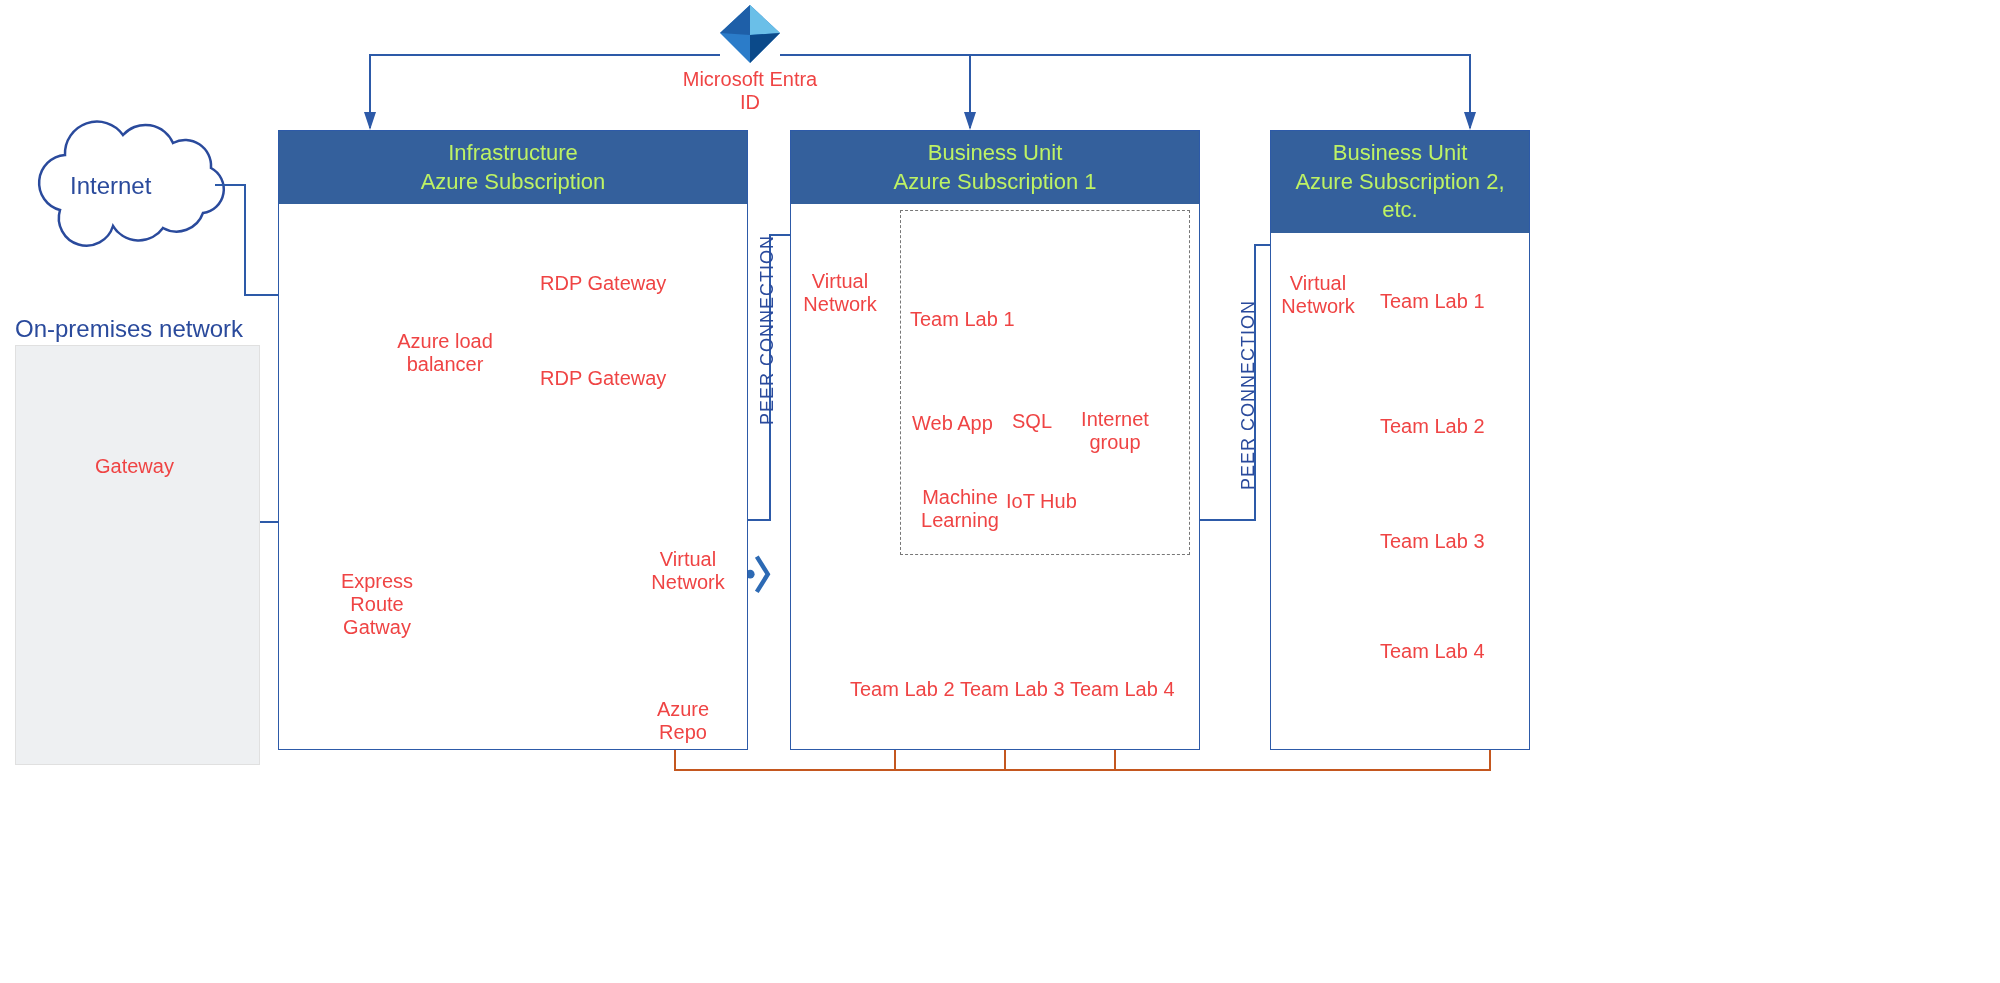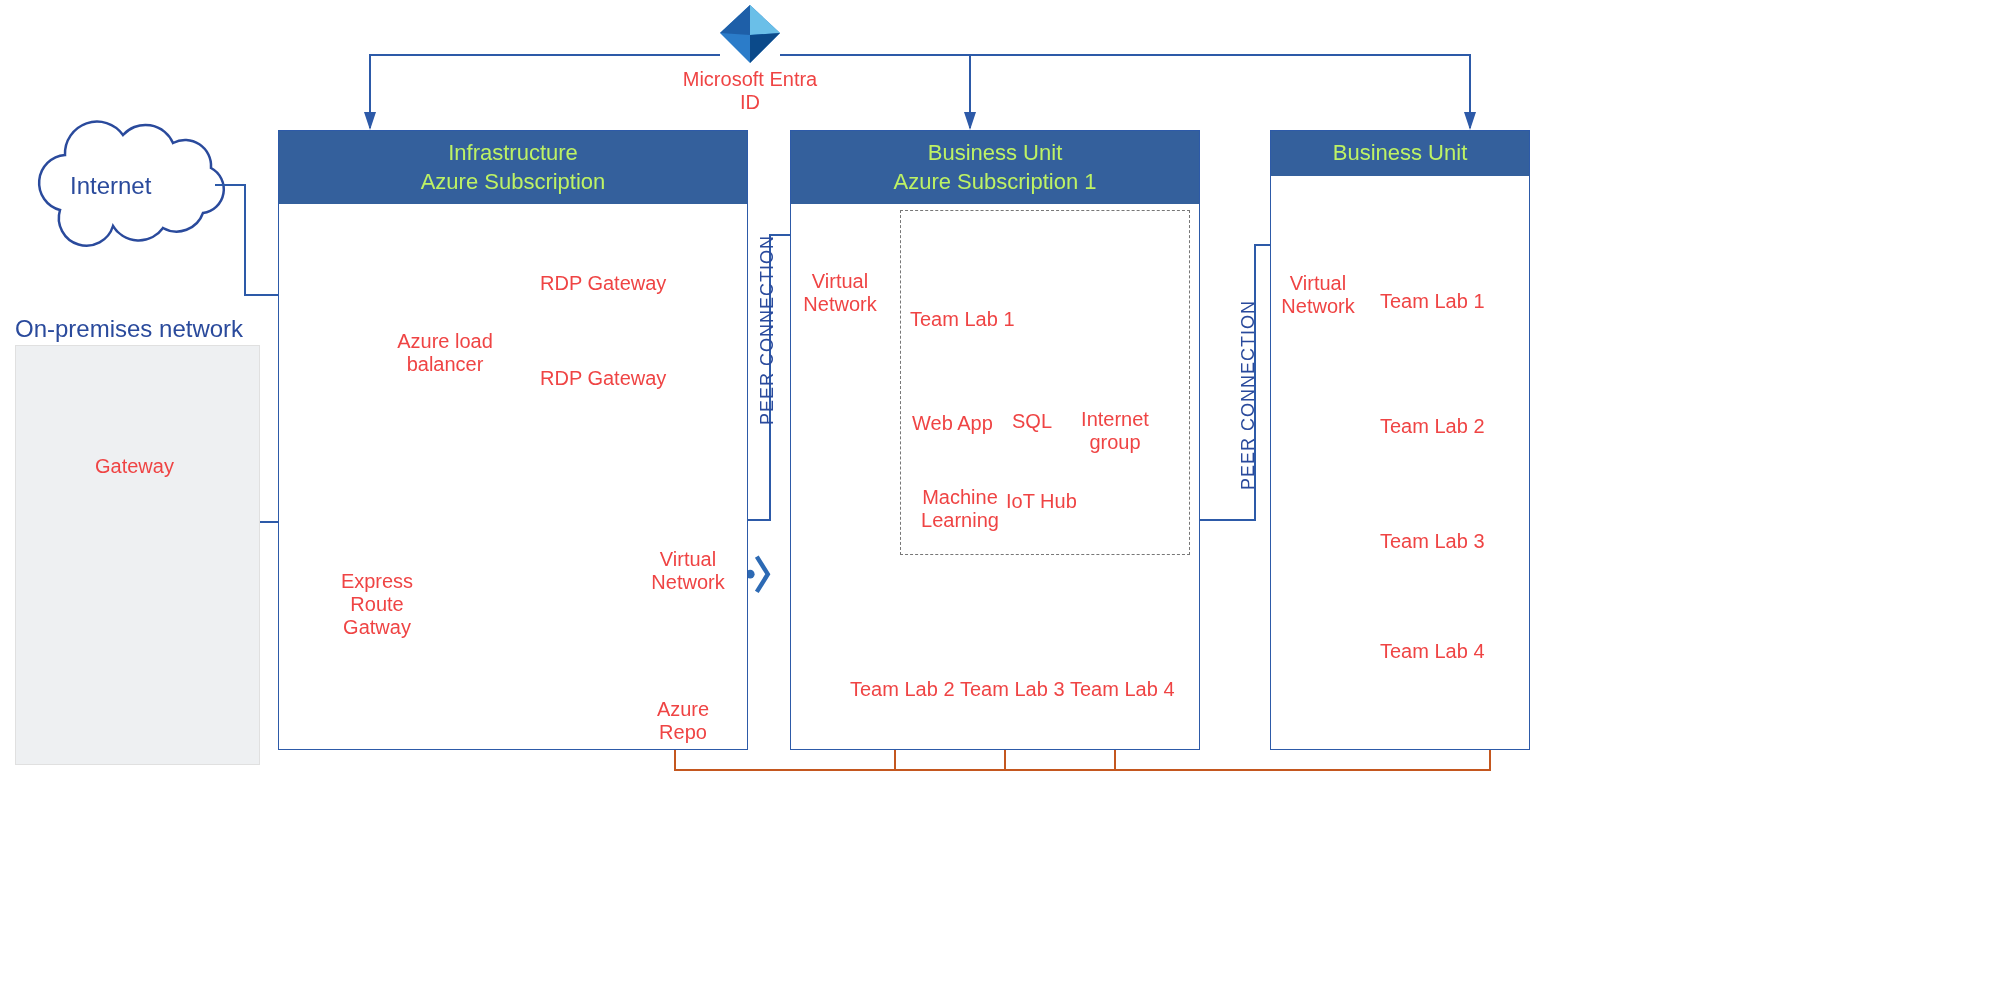--- a/index.html
+++ b/index.html
@@ -342,20 +342,21 @@
 <div class="label" style="left:915px; top:486px; width:90px; white-space:pre-line;">Machine
 Learning</div>
 <div class="label" style="left:1006px; top:490px;">IoT Hub</div>
 <div class="label" style="left:850px; top:678px;">Team Lab 2</div>
 <div class="label" style="left:960px; top:678px;">Team Lab 3</div>
 <div class="label" style="left:1070px; top:678px;">Team Lab 4</div>
 
 <div class="sub-box" style="left:1270px; top:130px; width:260px; height:620px;">
   <div class="sub-header">
     <div>Business Unit</div>
+    <div>Azure Subscription 2, etc.</div>
   </div>
 </div>
 <div class="label" style="left:1278px; top:272px; width:80px; white-space:pre-line;">Virtual
 Network</div>
 <div class="label" style="left:1380px; top:290px;">Team Lab 1</div>
 <div class="label" style="left:1380px; top:415px;">Team Lab 2</div>
 <div class="label" style="left:1380px; top:530px;">Team Lab 3</div>
 <div class="label" style="left:1380px; top:640px;">Team Lab 4</div>
 
 <div class="vtext" style="left:757px; top:235px;">PEER CONNECTION</div>

